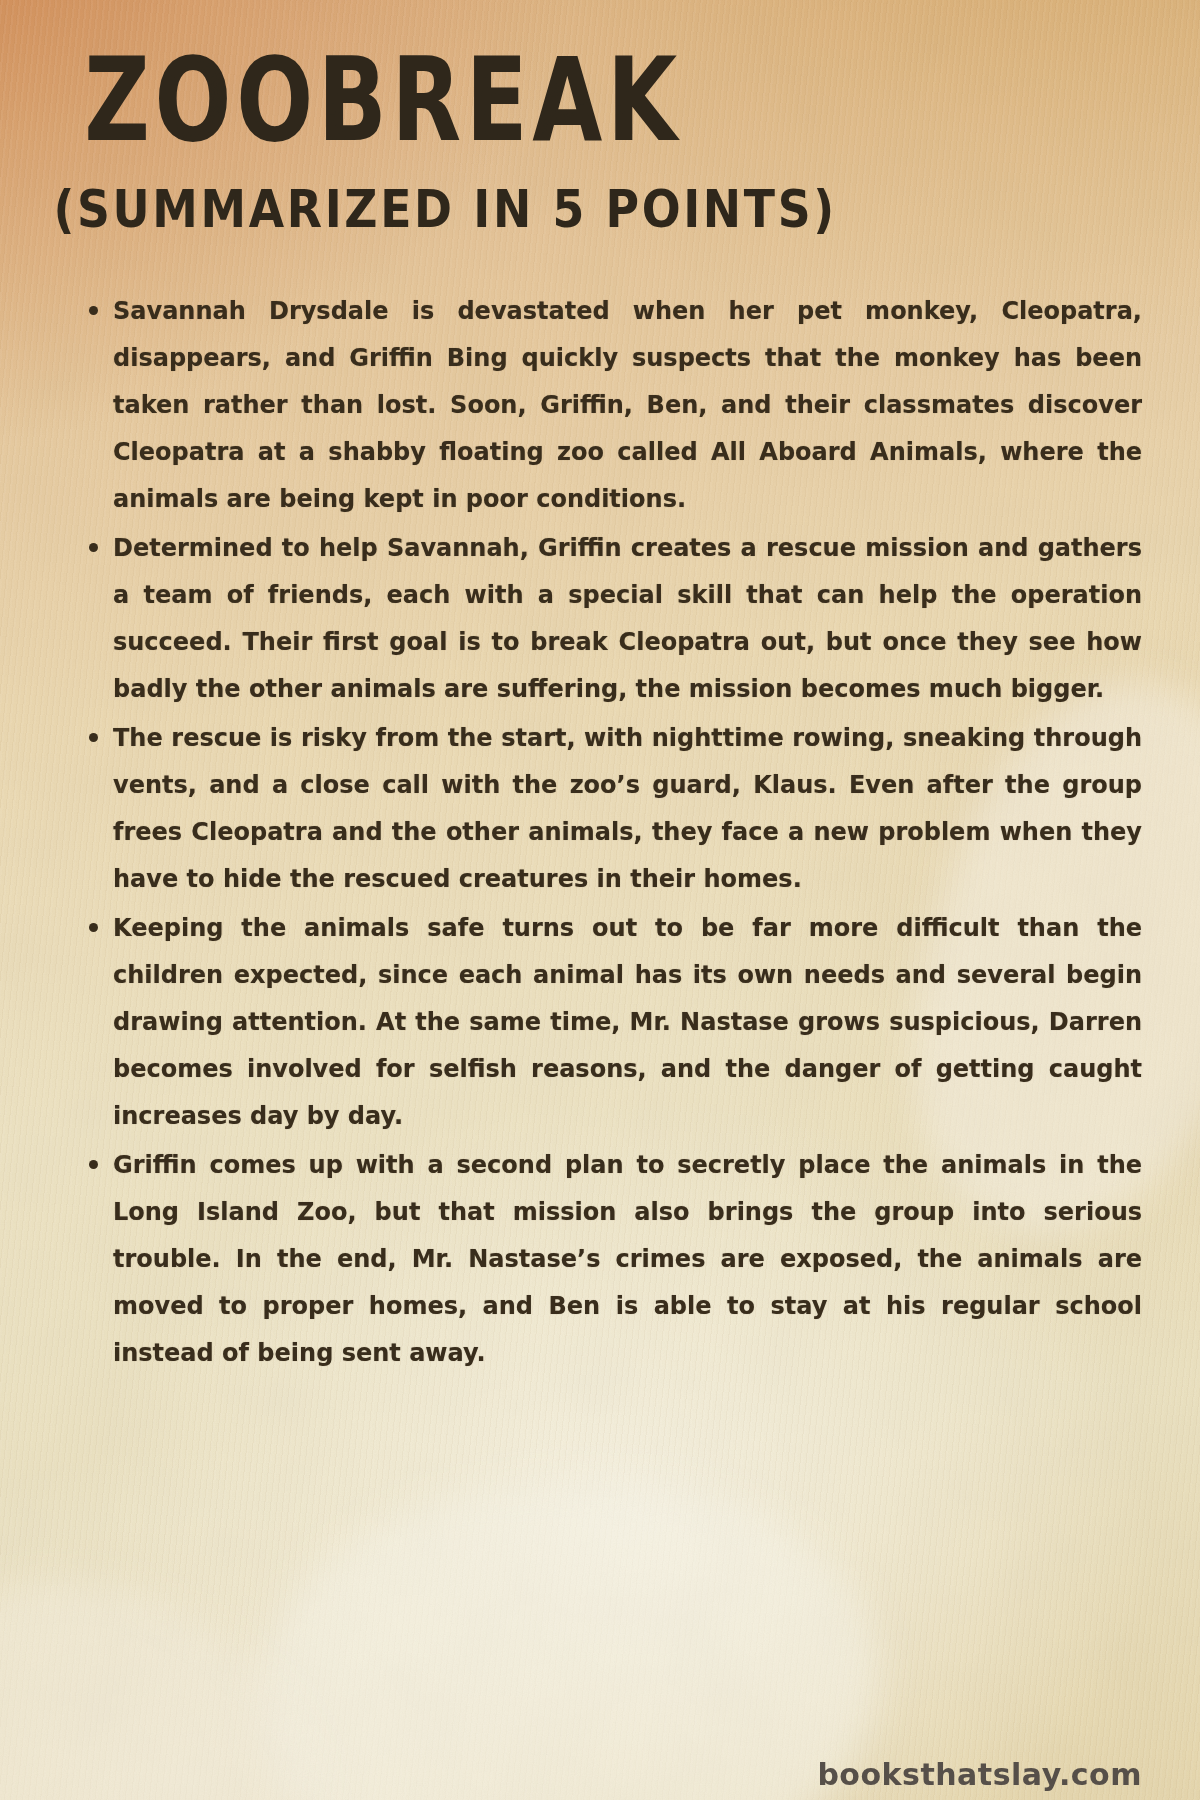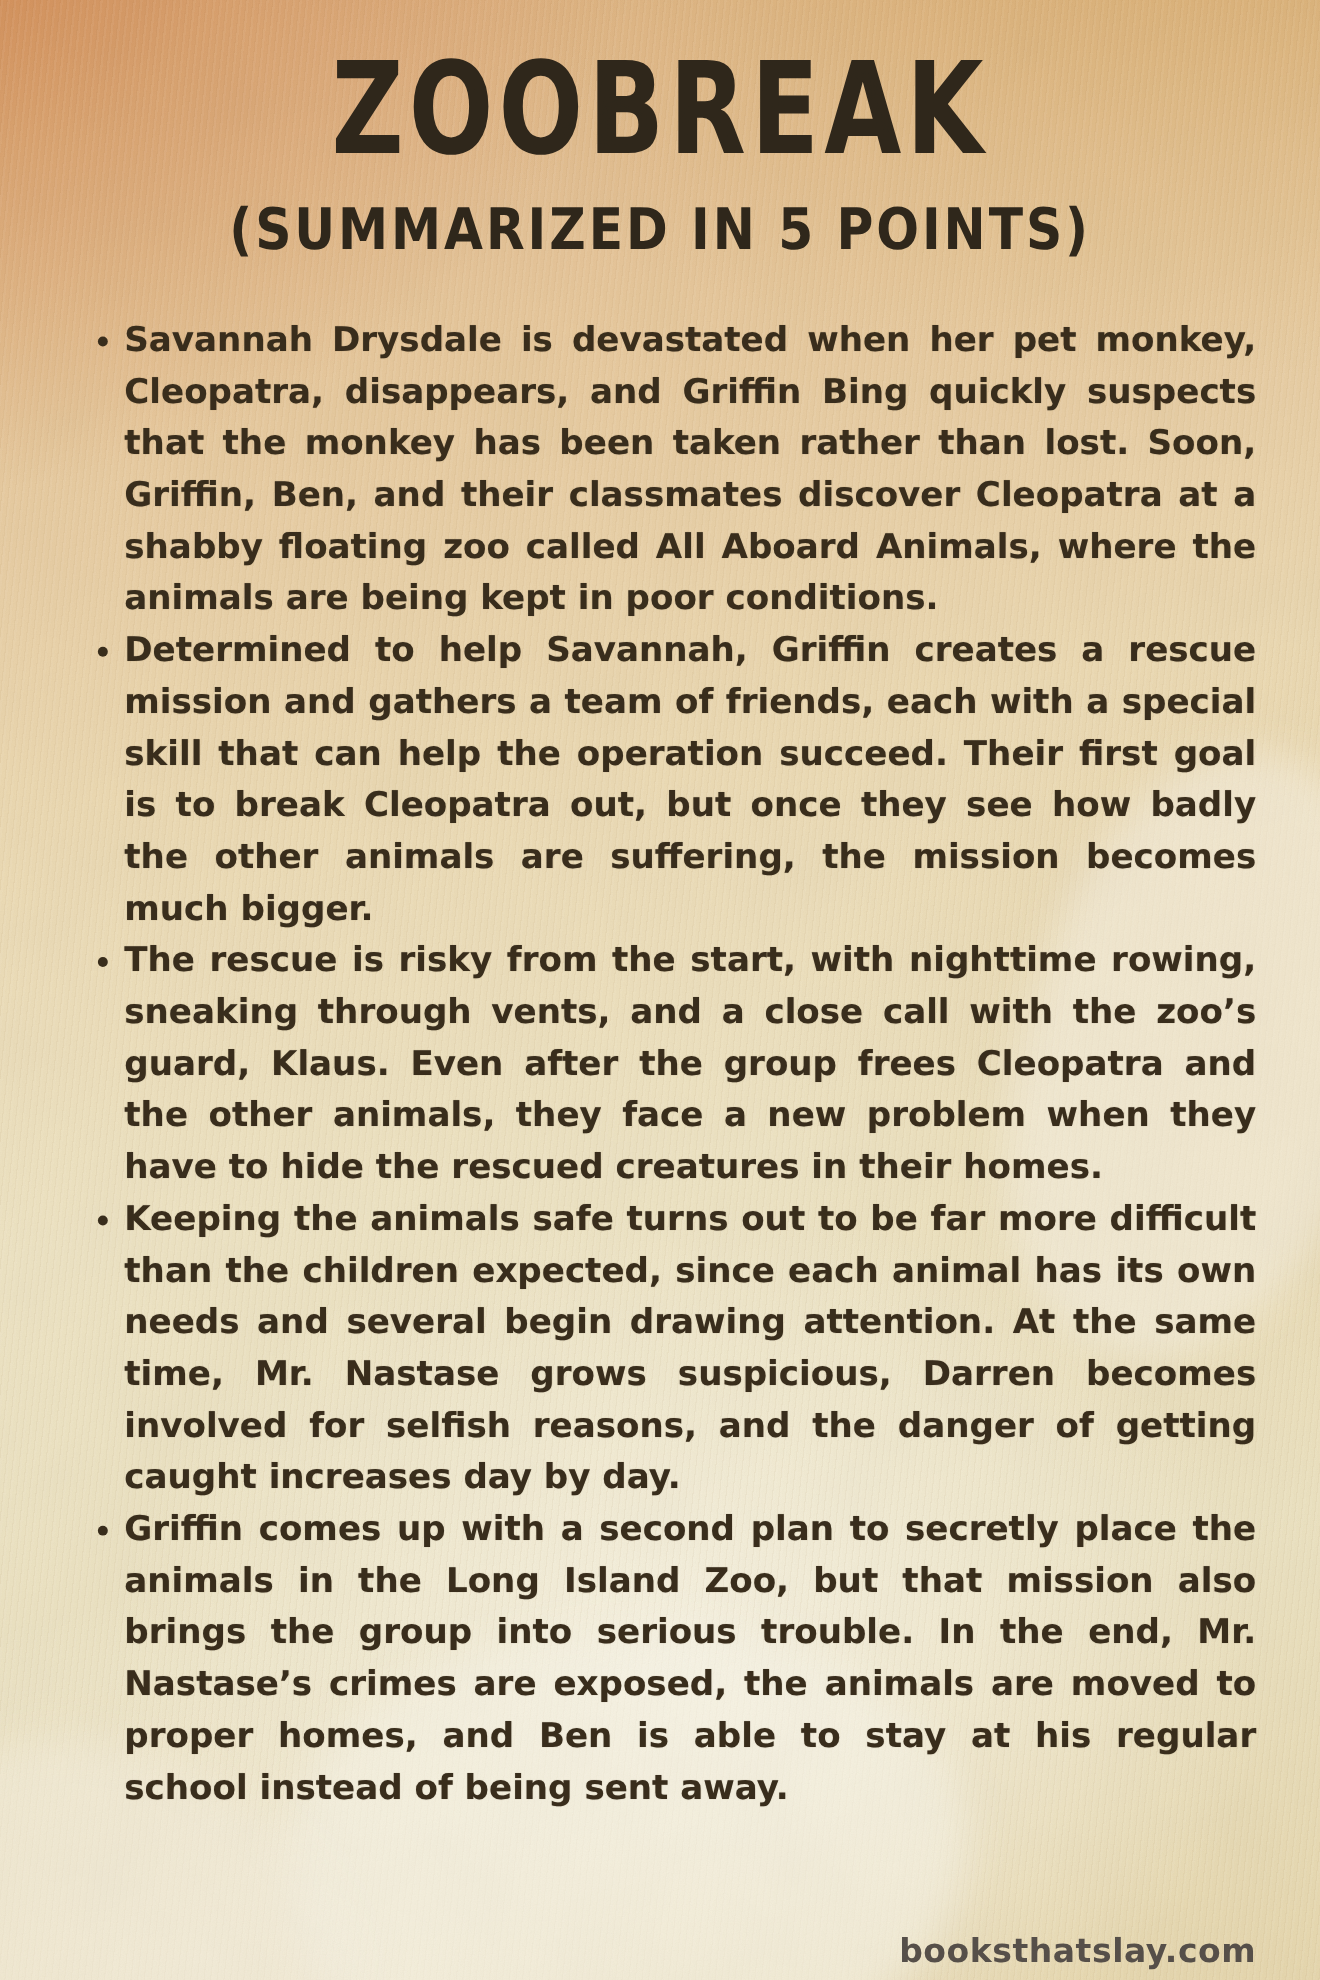--- a/index.html
+++ b/index.html
@@ -45,21 +45,21 @@
   .patch.p3 { left: -90px;  top: 1600px; width: 420px; height: 300px; transform: rotate(24deg); background: rgba(244,238,221,0.5); }
   .grain {
     position: absolute;
     inset: 0;
     width: 100%;
     height: 100%;
     mix-blend-mode: multiply;
     opacity: 0.55;
     pointer-events: none;
   }
-  header { position: relative; text-align: center; }
+  header { position: relative; }
   h1.title {
     margin: 40px 0 0 0;
     line-height: 120px;
     font-size: 116px;
     font-weight: bold;
     color: var(--title_text, #2f271b);
     letter-spacing: 6px;
   }
   h1.title .squeeze {
     display: inline-block;
@@ -79,21 +79,21 @@
     transform: scaleX(0.88);
     transform-origin: 50% 50%;
   }
   ul.points {
     position: relative;
     margin: 47px 58px 0 113px;
     padding: 0 0 0 0;
     list-style: disc outside;
   }
   ul.points li {
-    font-size: 31px;
+    font-size: 24px;
     line-height: 47px;
     font-weight: bold;
     color: var(--body_text, #392d1c);
     text-align: justify;
     text-shadow: 0 0 1px rgba(62,46,24,0.35);
     margin: 0;
   }
   ul.points li::marker {
     color: var(--body_text, #392d1c);
     font-size: 28px;

